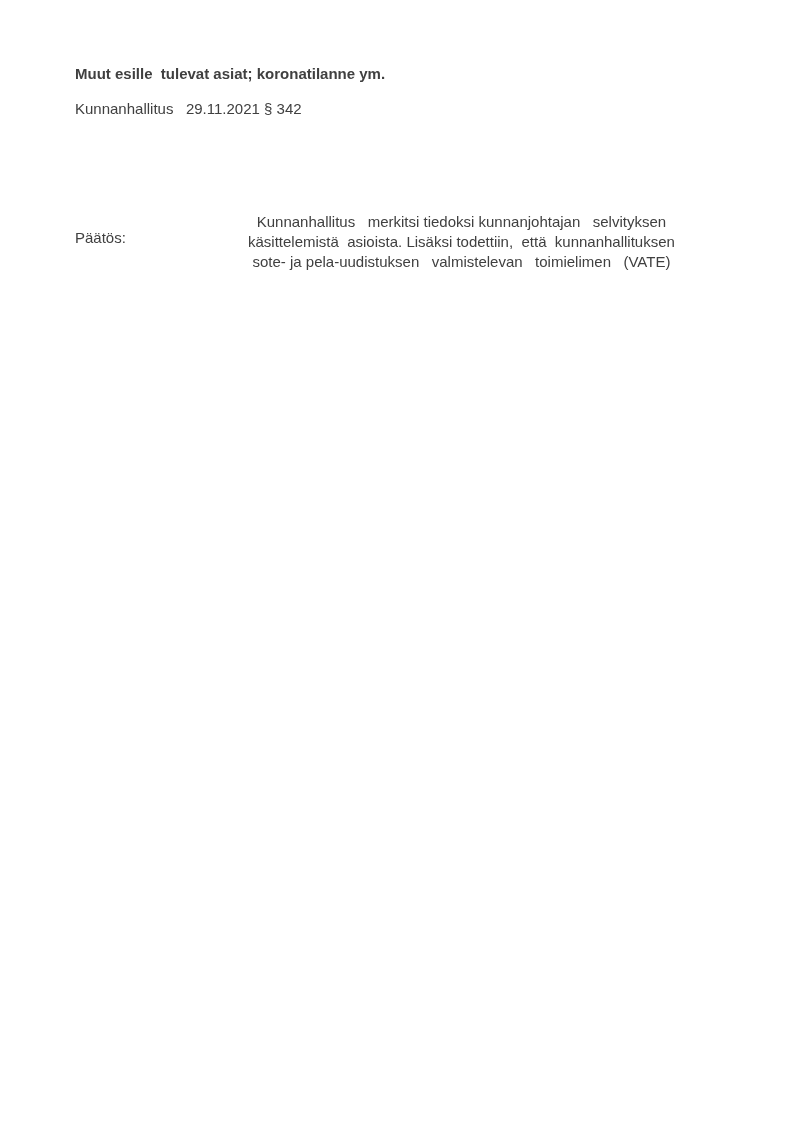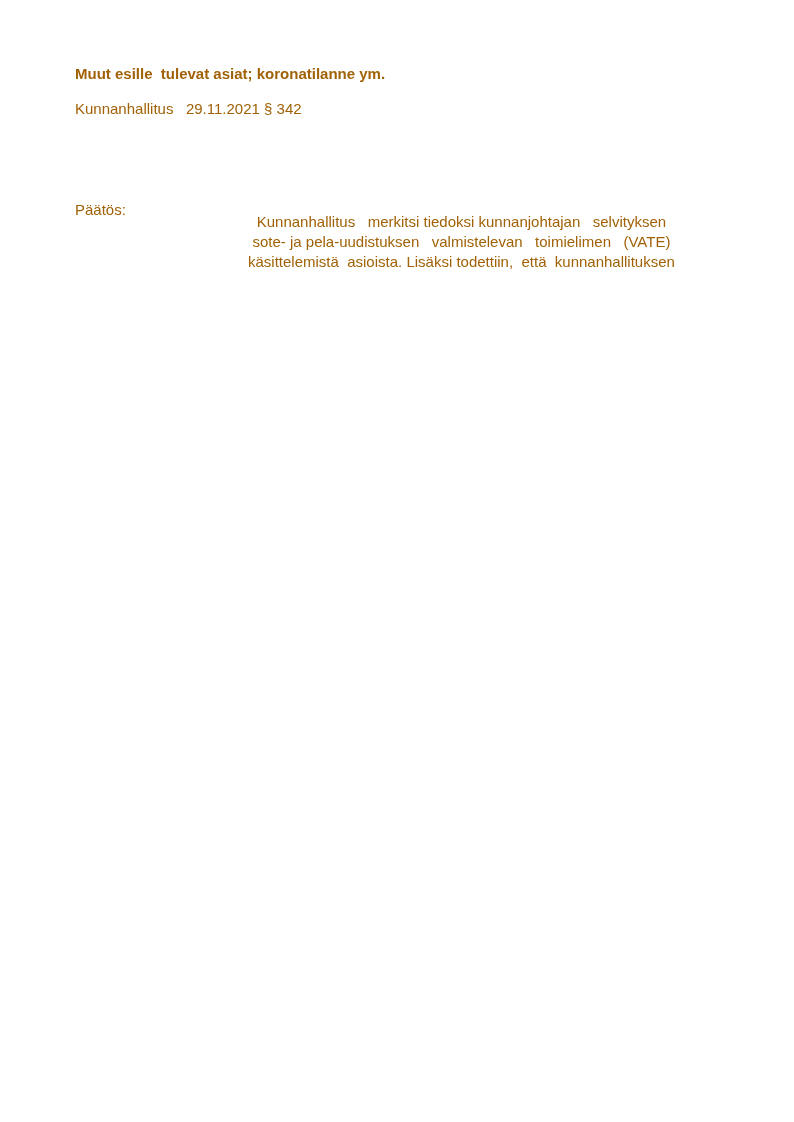--- a/index.html
+++ b/index.html
@@ -5,21 +5,21 @@
   html, body {
     margin: 0;
     padding: 0;
     background: #ffffff;
   }
   .page {
     position: relative;
     width: 794px;
     height: 1122px;
     background: #ffffff;
-    color: #a16207;
+    color: #404040;
     font-family: "Liberation Sans", "DejaVu Sans", sans-serif;
     font-size: 15px;
     line-height: 20px;
     overflow: hidden;
   }
   .doc-title {
     position: absolute;
     left: 75px;
     top: 64px;
     font-weight: 700;
@@ -27,21 +27,21 @@
   }
   .meeting-ref {
     position: absolute;
     left: 75px;
     top: 99px;
     white-space: pre;
   }
   .decision-label {
     position: absolute;
     left: 75px;
-    top: 200px;
+    top: 228px;
     white-space: pre;
   }
   .decision-text {
     position: absolute;
     left: 248px;
     top: 212px;
     text-align: center;
   }
   .decision-line {
     white-space: pre;
@@ -54,17 +54,17 @@
 <div class="page">
 
   <div class="doc-title">Muut esille  tulevat asiat; koronatilanne ym.</div>
 
   <div class="meeting-ref">Kunnanhallitus   29.11.2021 § 342</div>
 
   <div class="decision-label">Päätös:</div>
 
   <div class="decision-text">
     <div class="decision-line">Kunnanhallitus   merkitsi tiedoksi kunnanjohtajan   selvityksen</div>
+    <div class="decision-line">käsittelemistä  asioista. Lisäksi todettiin,  että  kunnanhallituksen</div>
     <div class="decision-line">sote- ja pela-uudistuksen   valmistelevan   toimielimen   (VATE)</div>
-    <div class="decision-line">käsittelemistä  asioista. Lisäksi todettiin,  että  kunnanhallituksen</div>
   </div>
 
 </div>
 
 </body></html>

